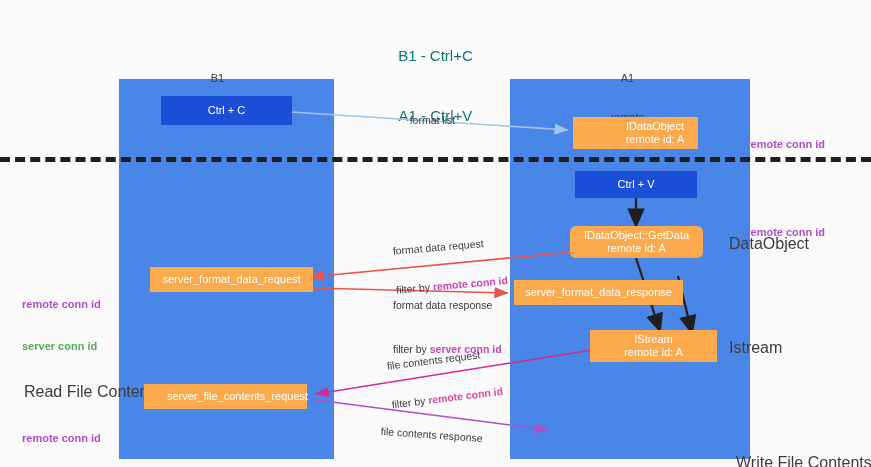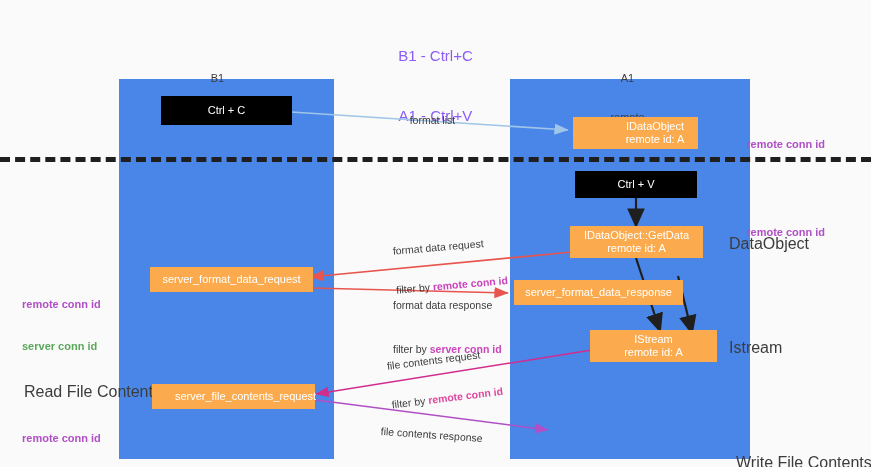--- a/index.html
+++ b/index.html
@@ -13,21 +13,21 @@
   }
   #stage{position:absolute;left:0;top:0;width:871px;height:467px;}
 
   .abs{position:absolute;}
 
   
   #title{
     left:0;top:6px;width:871px;
     text-align:center;
     font-size:15px;line-height:20px;
-    color:#8b5cf6;
+    color:#0f766e;
     white-space:pre;
   }
 
   
   .col-head{
     text-align:center;font-size:11px;line-height:13px;
     color:#3c3c3c;white-space:pre;
   }
   #head-b1{left:130px;top:46px;width:175px;}
   #head-a1{left:525px;top:46px;width:205px;}
@@ -47,21 +47,21 @@
   .node{
     box-sizing:border-box;
     display:flex;flex-direction:column;
     align-items:center;justify-content:center;
     text-align:center;
     color:#ffffff;
     font-size:11px;line-height:13px;
     white-space:pre;
     z-index:6;
   }
-  .green{background:#000000;}
+  .green{background:#1d4ed8;}
   .orange{background:#fbab4e;}
 
   
   .note{font-size:11px;line-height:14px;white-space:pre;z-index:7;}
   .note .purple{color:#b14fc6;font-weight:bold;}
   .note .green-t{color:#5aa95a;font-weight:bold;}
   .note-plain{color:#3c3c3c;font-size:16px;line-height:14px;white-space:pre;}
 
   
   .elabel{
@@ -138,39 +138,39 @@
 
   <div class="abs node orange" style="left:573px;top:117px;width:125px;height:32px;padding-left:39px;">
     <span>IDataObject</span>
     <span>remote id: A</span>
   </div>
 
   <div class="abs node green" style="left:575px;top:171px;width:122px;height:27px;">
     <span>Ctrl + V</span>
   </div>
 
-  <div class="abs node orange" style="left:570px;top:226px;width:133px;height:32px;">
+  <div class="abs node orange" style="left:570px;top:226px;width:133px;height:32px;border-radius:6px;">
     <span>IDataObject::GetData</span>
     <span>remote id: A</span>
   </div>
 
   <div class="abs node orange" style="left:150px;top:267px;width:163px;height:25px;">
     <span>server_format_data_request</span>
   </div>
 
   <div class="abs node orange" style="left:514px;top:280px;width:169px;height:25px;">
     <span>server_format_data_response</span>
   </div>
 
   <div class="abs node orange" style="left:590px;top:330px;width:127px;height:32px;">
     <span>IStream</span>
     <span>remote id: A</span>
   </div>
 
-  <div class="abs node orange" style="left:152px;top:384px;width:163px;height:25px;padding-left:24px;">
+  <div class="abs node orange" style="left:144px;top:384px;width:163px;height:25px;padding-left:24px;">
     <span>server_file_contents_request</span>
   </div>
 
 
   <div class="abs elabel" style="left:398px;top:101px;">
     <span>format list</span>
   </div>
 
   <div class="abs elabel" style="left:390px;top:219px;transform:rotate(-5deg);transform-origin:left top;">
     <div>format data request</div>

